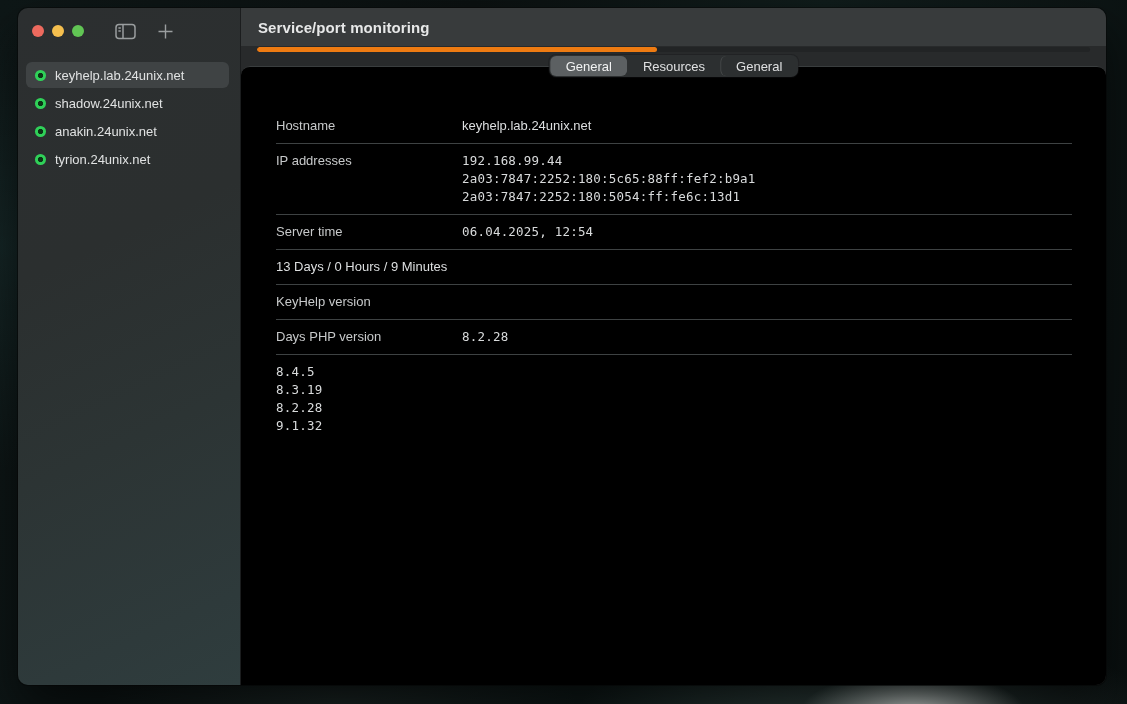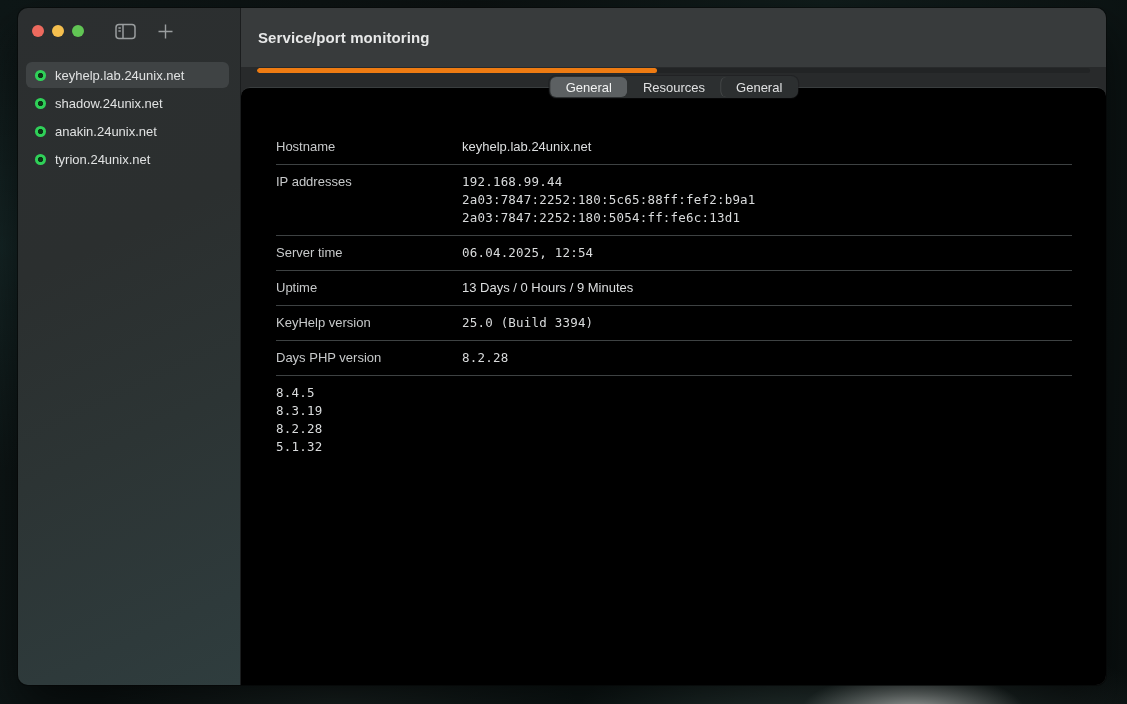--- a/index.html
+++ b/index.html
@@ -41,21 +41,21 @@
   }
   .server-item.selected { background:#3f4344; }
   .status-dot {
     width:11px; height:11px; border-radius:50%; flex:none;
     background:radial-gradient(circle, #0d3317 0%, #0d3317 30%, var(--status,#2fd158) 38%, var(--status,#2fd158) 100%);
   }
 
   
   .main { flex:1; display:flex; flex-direction:column; background:#282a2b; min-width:0; }
   .toolbar {
-    height:59px; flex:none; background:#383b3c;
+    height:38px; flex:none; background:#383b3c;
     display:flex; align-items:center; padding-left:17px;
   }
   .title { font-size:15px; font-weight:bold; color:#e7e8e8; letter-spacing:0.1px; }
   .progress-strip { height:20px; flex:none; padding:1px 16px 0 16px; }
   .progress-track { height:5px; background:#222425; border-radius:3px; overflow:hidden; }
   .progress-fill { height:100%; width:0; border-radius:3px; background:#ee7b12; }
 
   .panel {
     flex:1; position:relative; background:#000000;
     border-top:1px solid #3a3e3f; border-radius:9px 9px 0 0;
@@ -172,42 +172,38 @@
               <div class="value-line mono">2a03:7847:2252:180:5054:ff:fe6c:13d1</div>
             </div>
           </div>
           <div class="detail-row">
             <div class="detail-label">Server time</div>
             <div class="detail-values">
               <div class="value-line mono">06.04.2025, 12:54</div>
             </div>
           </div>
           <div class="detail-row">
-            <div class="detail-label">Uptime</div>
             <div class="detail-values">
               <div class="value-line">13 Days / 0 Hours / 9 Minutes</div>
             </div>
           </div>
           <div class="detail-row">
             <div class="detail-label">KeyHelp version</div>
-            <div class="detail-values">
-              <div class="value-line mono">25.0 (Build 3394)</div>
-            </div>
           </div>
           <div class="detail-row">
             <div class="detail-label">Days PHP version</div>
             <div class="detail-values">
               <div class="value-line mono">8.2.28</div>
             </div>
           </div>
           <div class="detail-row">
             <div class="detail-values">
               <div class="value-line mono">8.4.5</div>
               <div class="value-line mono">8.3.19</div>
               <div class="value-line mono">8.2.28</div>
-              <div class="value-line mono">5.1.32</div>
+              <div class="value-line mono">9.1.32</div>
             </div>
           </div>
         </div>
     </div>
   </div>
 
 </div>
 
 </body></html>

